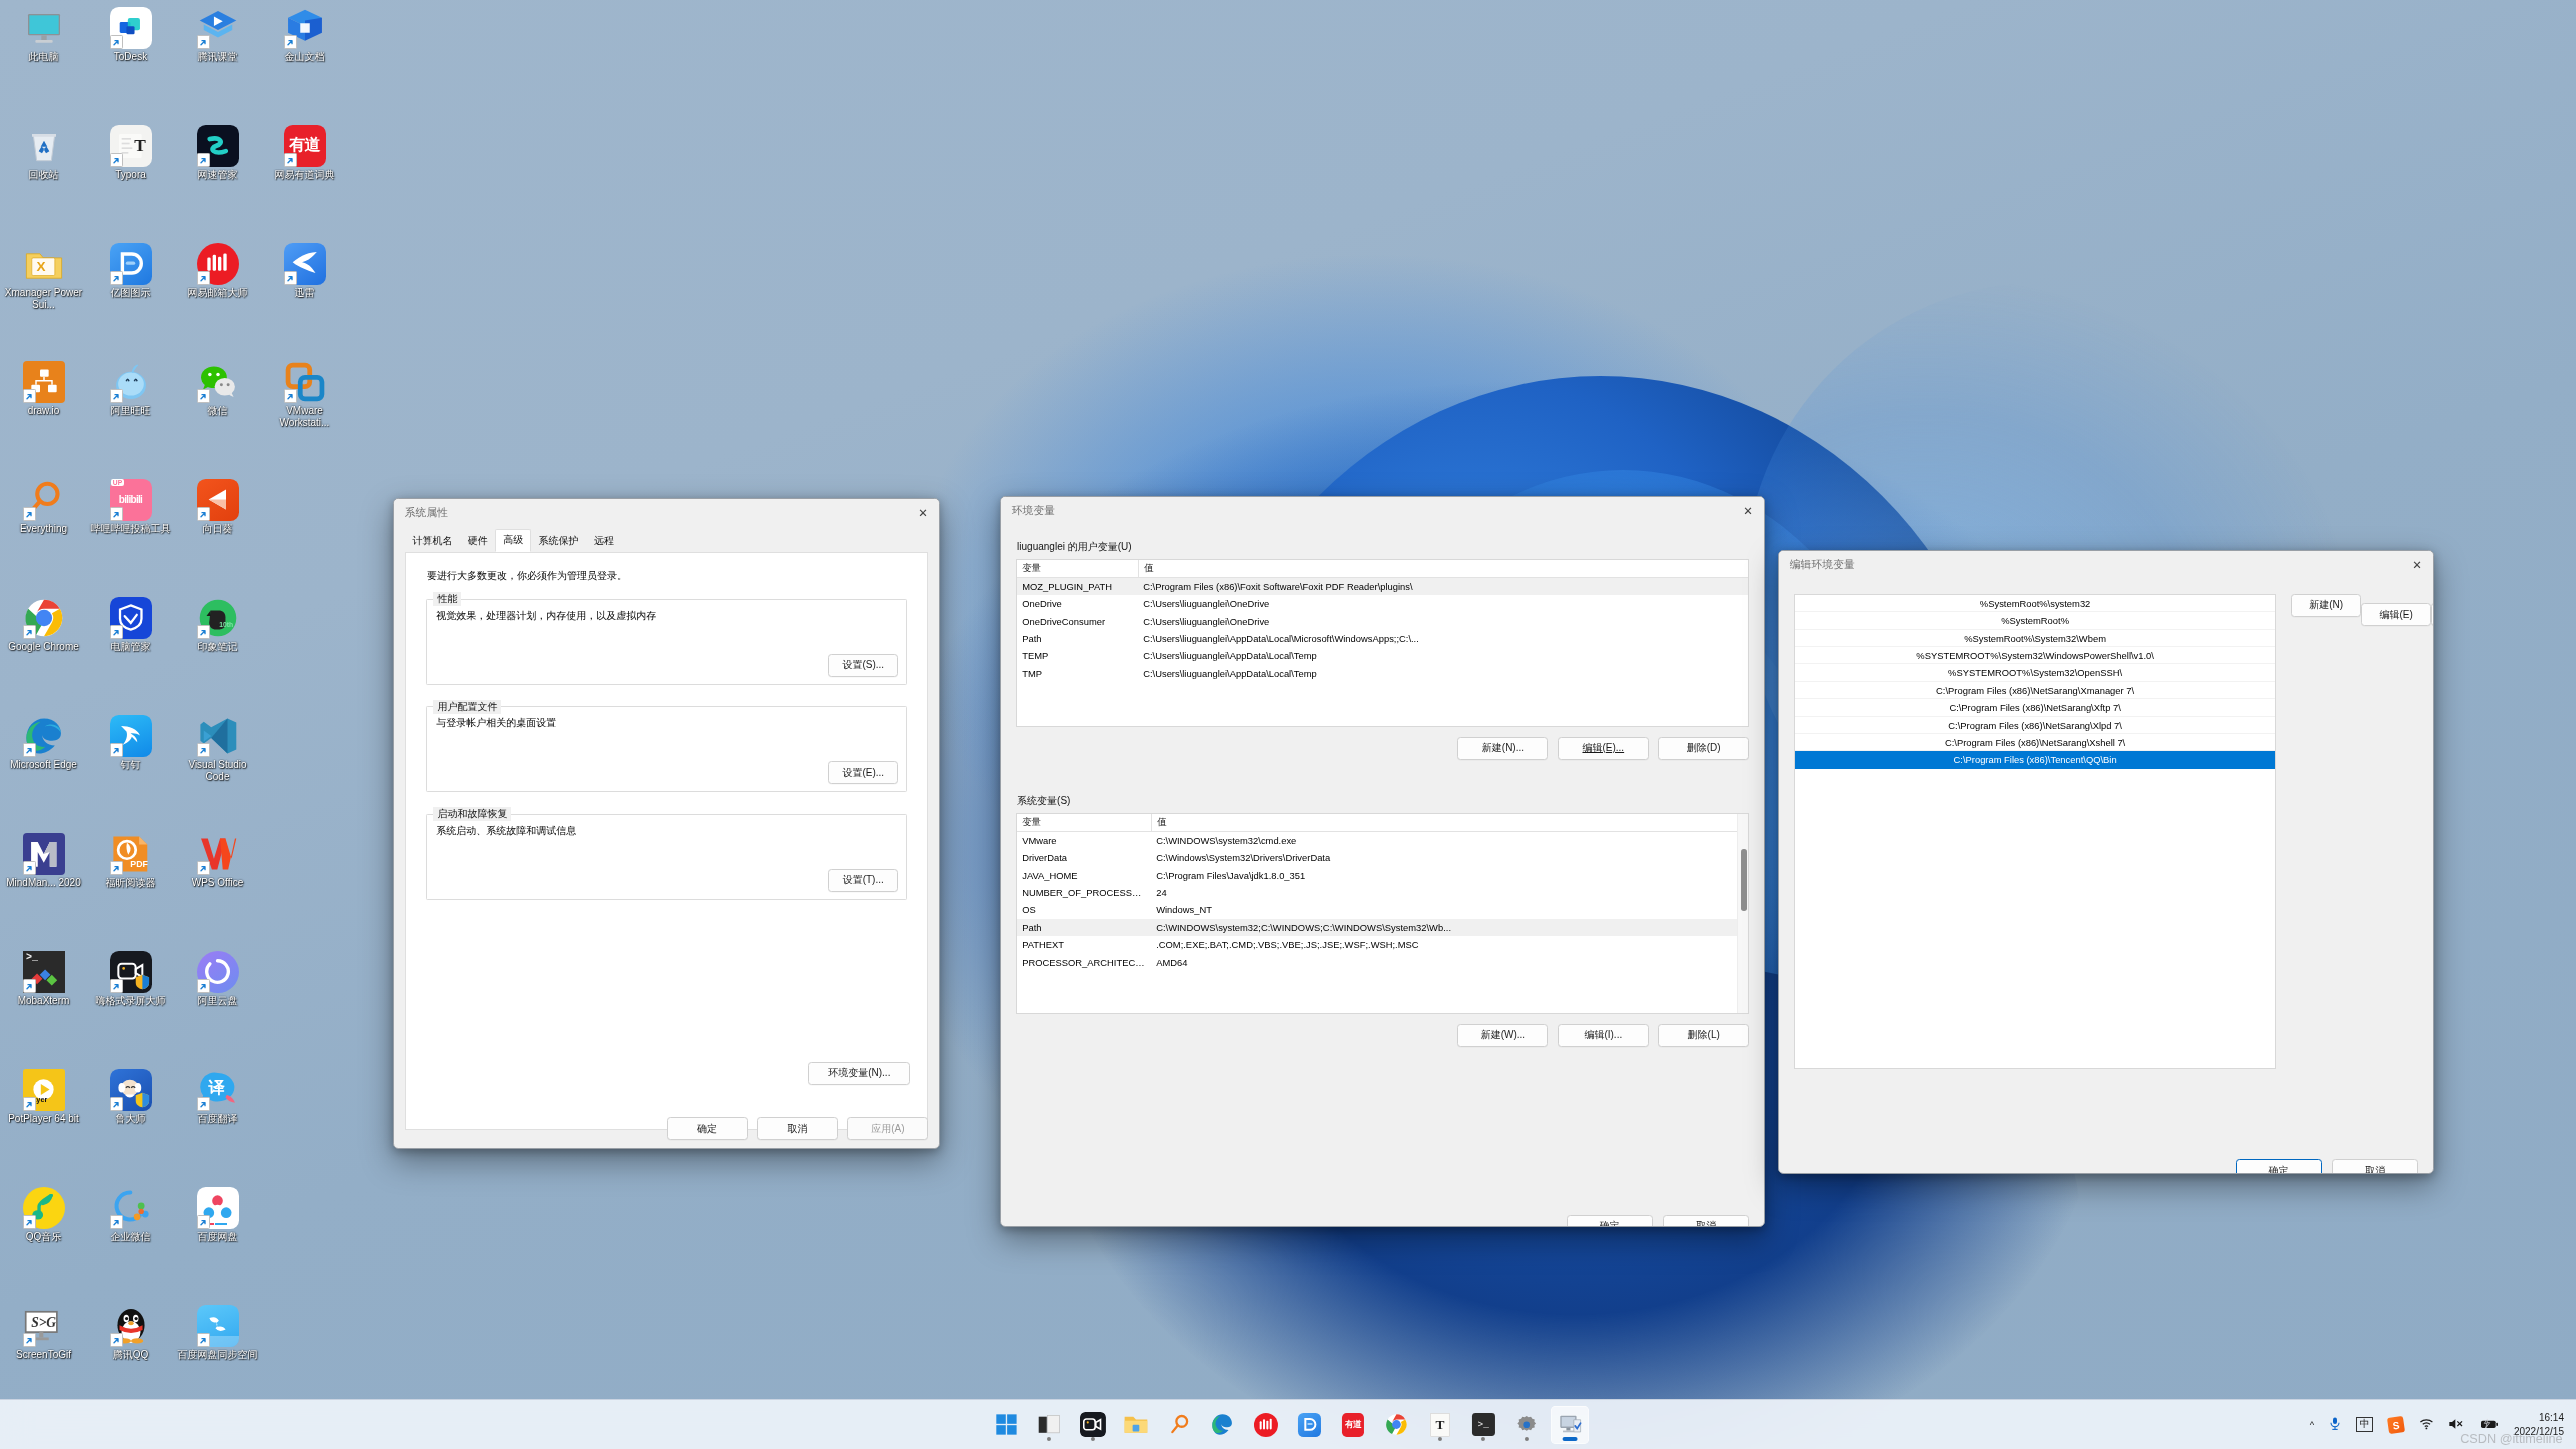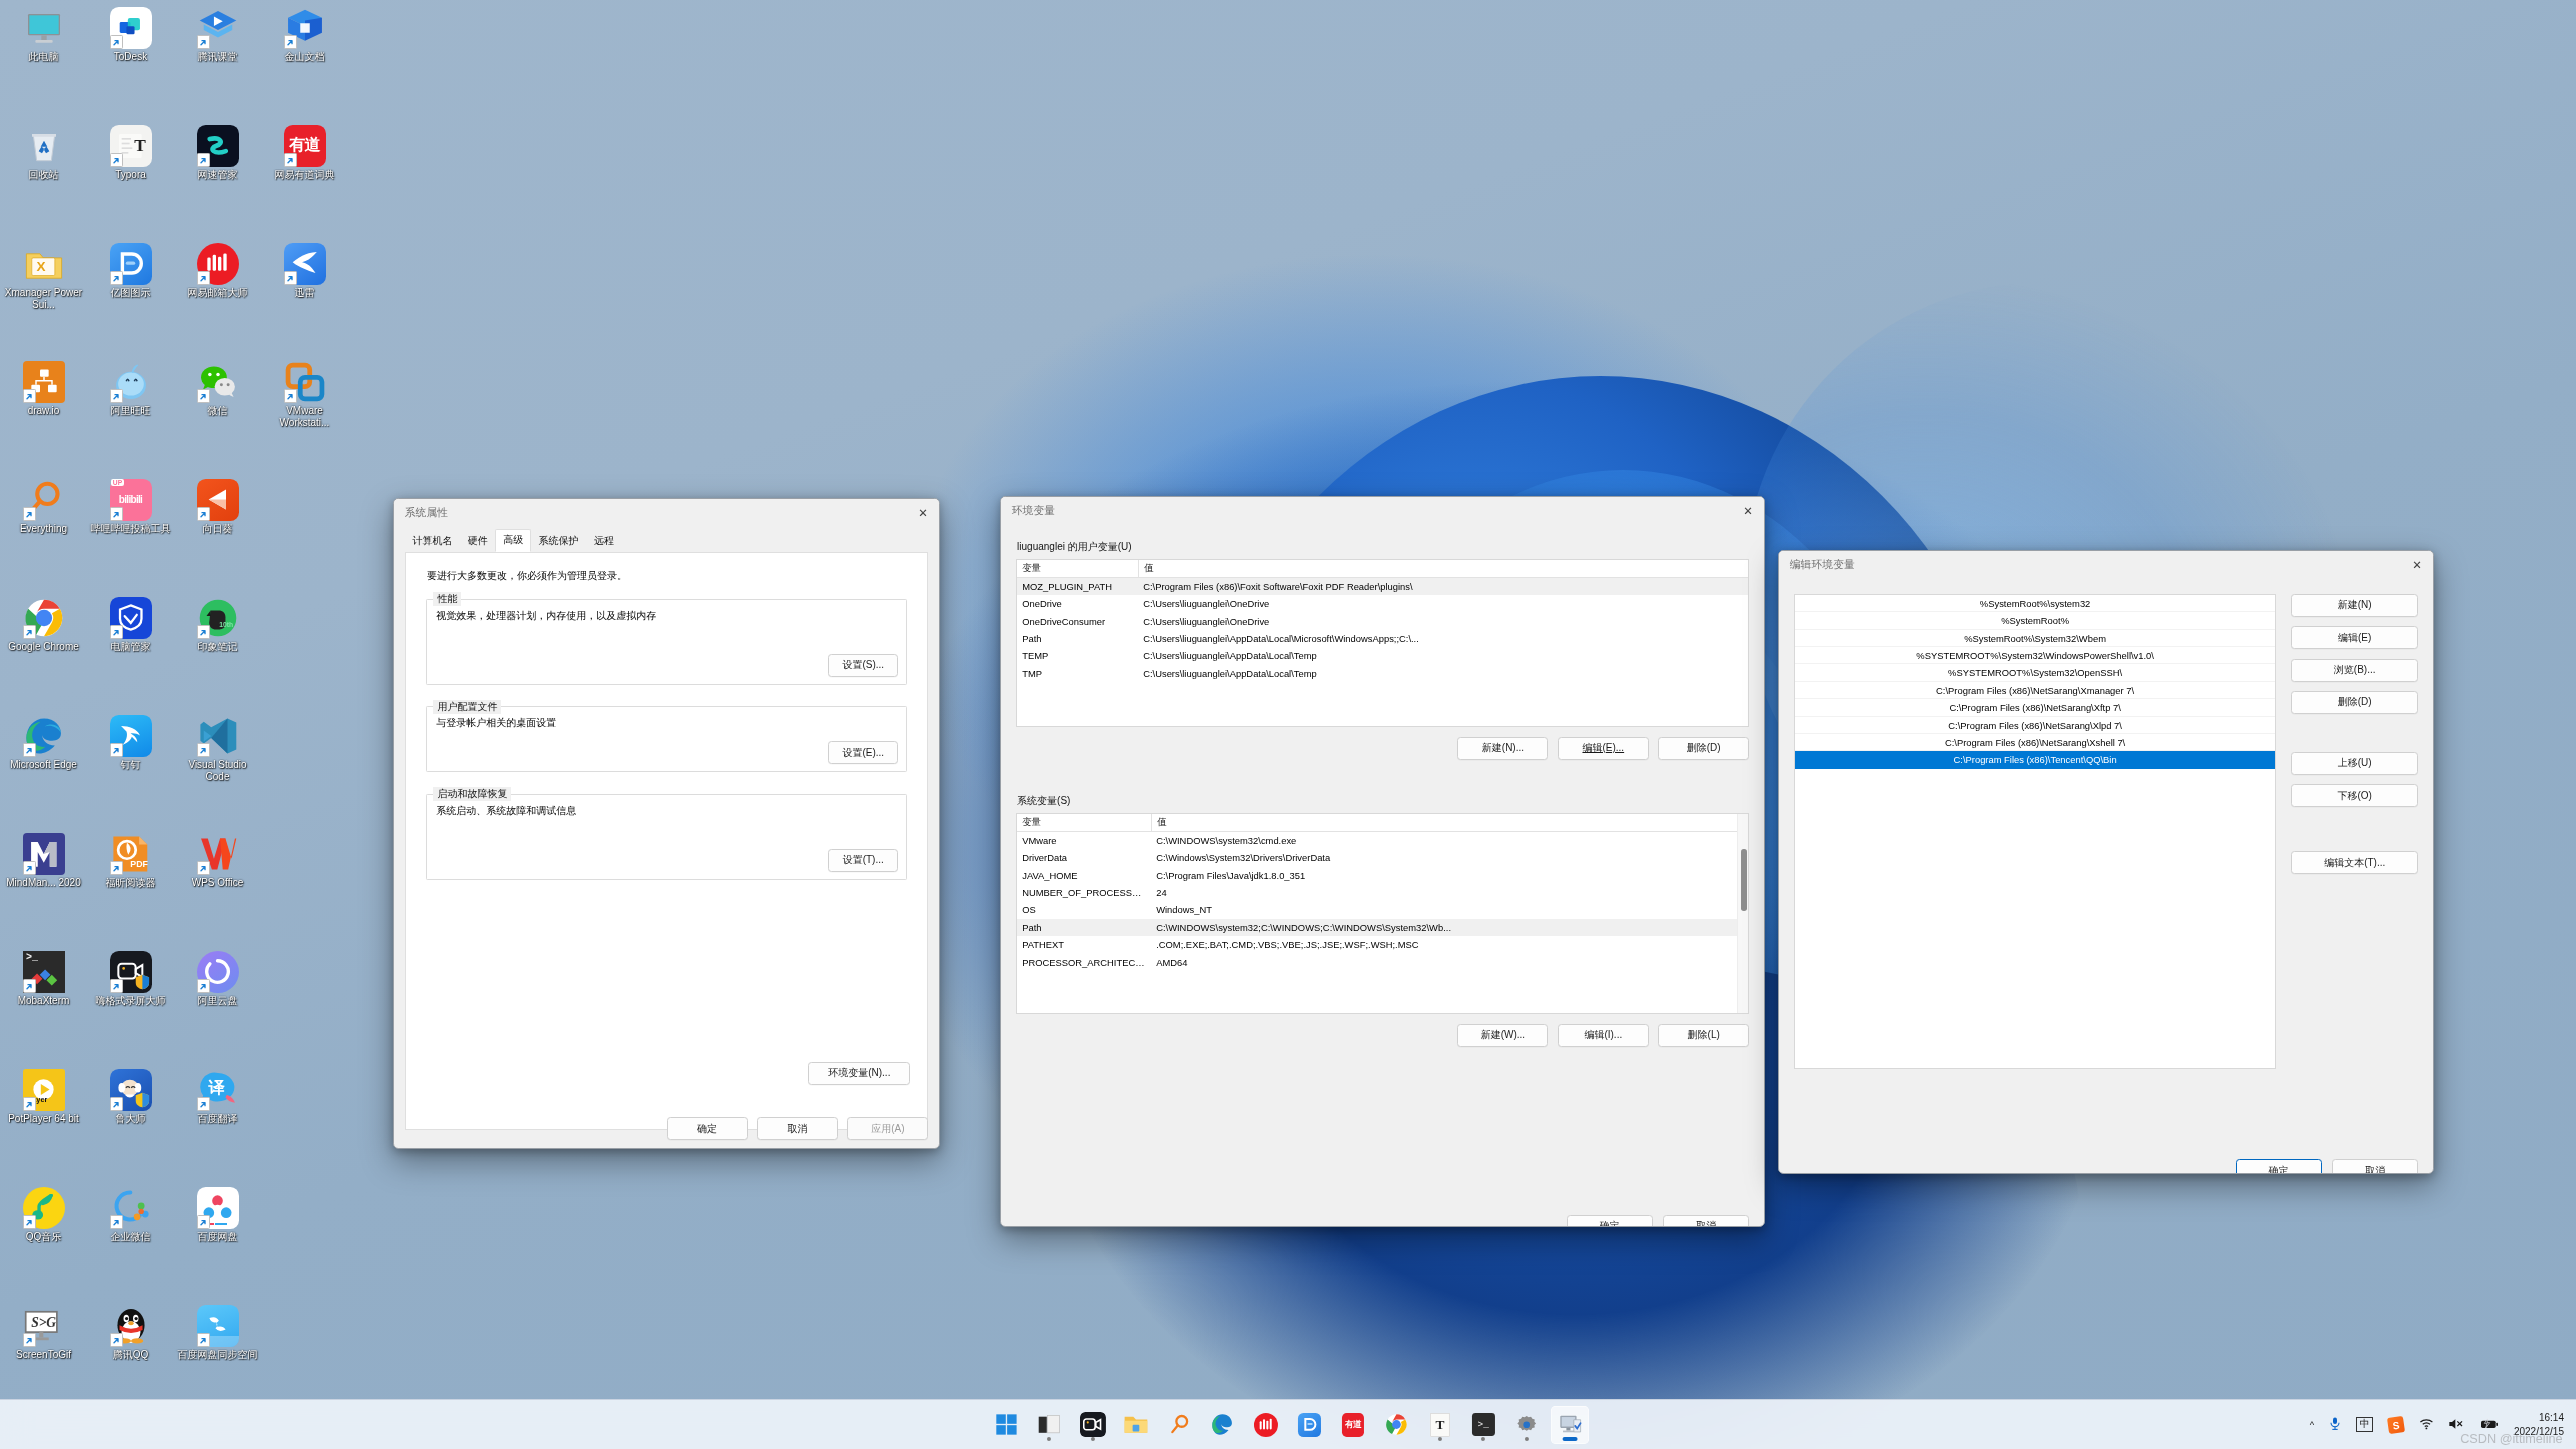--- a/index.html
+++ b/index.html
@@ -857,21 +857,21 @@
     <div class="tabpanel" style="height:577px; padding:12px 13.4px 0 13.4px; position:relative;">
 
       <div style="font-size:10px; margin:4px 0 0 8px;">要进行大多数更改，你必须作为管理员登录。</div>
 
       <div class="groupbox" style="margin:16px 6.7px 0 6.7px; height:86px;">
         <span class="gtitle">性能</span>
         <div style="font-size:10px; padding:9.4px 0 0 9.4px;">视觉效果，处理器计划，内存使用，以及虚拟内存</div>
         <div class="winbtn" style="position:absolute; right:8px; bottom:6.7px;">设置(S)...</div>
       </div>
 
-      <div class="groupbox" style="margin:21.5px 6.7px 0 6.7px; height:66px;">
+      <div class="groupbox" style="margin:21.5px 6.7px 0 6.7px; height:86px;">
         <span class="gtitle">用户配置文件</span>
         <div style="font-size:10px; padding:9.4px 0 0 9.4px;">与登录帐户相关的桌面设置</div>
         <div class="winbtn" style="position:absolute; right:8px; bottom:6.7px;">设置(E)...</div>
       </div>
 
       <div class="groupbox" style="margin:21.5px 6.7px 0 6.7px; height:86px;">
         <span class="gtitle">启动和故障恢复</span>
         <div style="font-size:10px; padding:9.4px 0 0 9.4px;">系统启动、系统故障和调试信息</div>
         <div class="winbtn" style="position:absolute; right:8px; bottom:6.7px;">设置(T)...</div>
       </div>
@@ -1008,21 +1008,21 @@
           <div class="prow">%SystemRoot%</div>
           <div class="prow">%SystemRoot%\System32\Wbem</div>
           <div class="prow">%SYSTEMROOT%\System32\WindowsPowerShell\v1.0\</div>
           <div class="prow">%SYSTEMROOT%\System32\OpenSSH\</div>
           <div class="prow">C:\Program Files (x86)\NetSarang\Xmanager 7\</div>
           <div class="prow">C:\Program Files (x86)\NetSarang\Xftp 7\</div>
           <div class="prow">C:\Program Files (x86)\NetSarang\Xlpd 7\</div>
           <div class="prow">C:\Program Files (x86)\NetSarang\Xshell 7\</div>
           <div class="prow sel">C:\Program Files (x86)\Tencent\QQ\Bin</div>
         </div>
-      <div id="edit-side-buttons" style="width:127px; display:flex; flex-direction:column;">
+      <div id="edit-side-buttons" style="width:127px; display:flex; flex-direction:row;">
           <div class="winbtn" style="width: 100%; margin-top: 0px;">新建(N)</div>
           <div class="winbtn" style="width: 100%; margin-top: 9.4px;">编辑(E)</div>
           <div class="winbtn" style="width: 100%; margin-top: 9.4px;">浏览(B)...</div>
           <div class="winbtn" style="width: 100%; margin-top: 9.4px;">删除(D)</div>
           <div class="winbtn" style="width: 100%; margin-top: 38px;">上移(U)</div>
           <div class="winbtn" style="width: 100%; margin-top: 9.4px;">下移(O)</div>
           <div class="winbtn" style="width: 100%; margin-top: 44px;">编辑文本(T)...</div>
         </div>
     </div>
     <div style="position:absolute; right:14.8px; bottom:5.4px; display:flex; gap:10.7px;">

